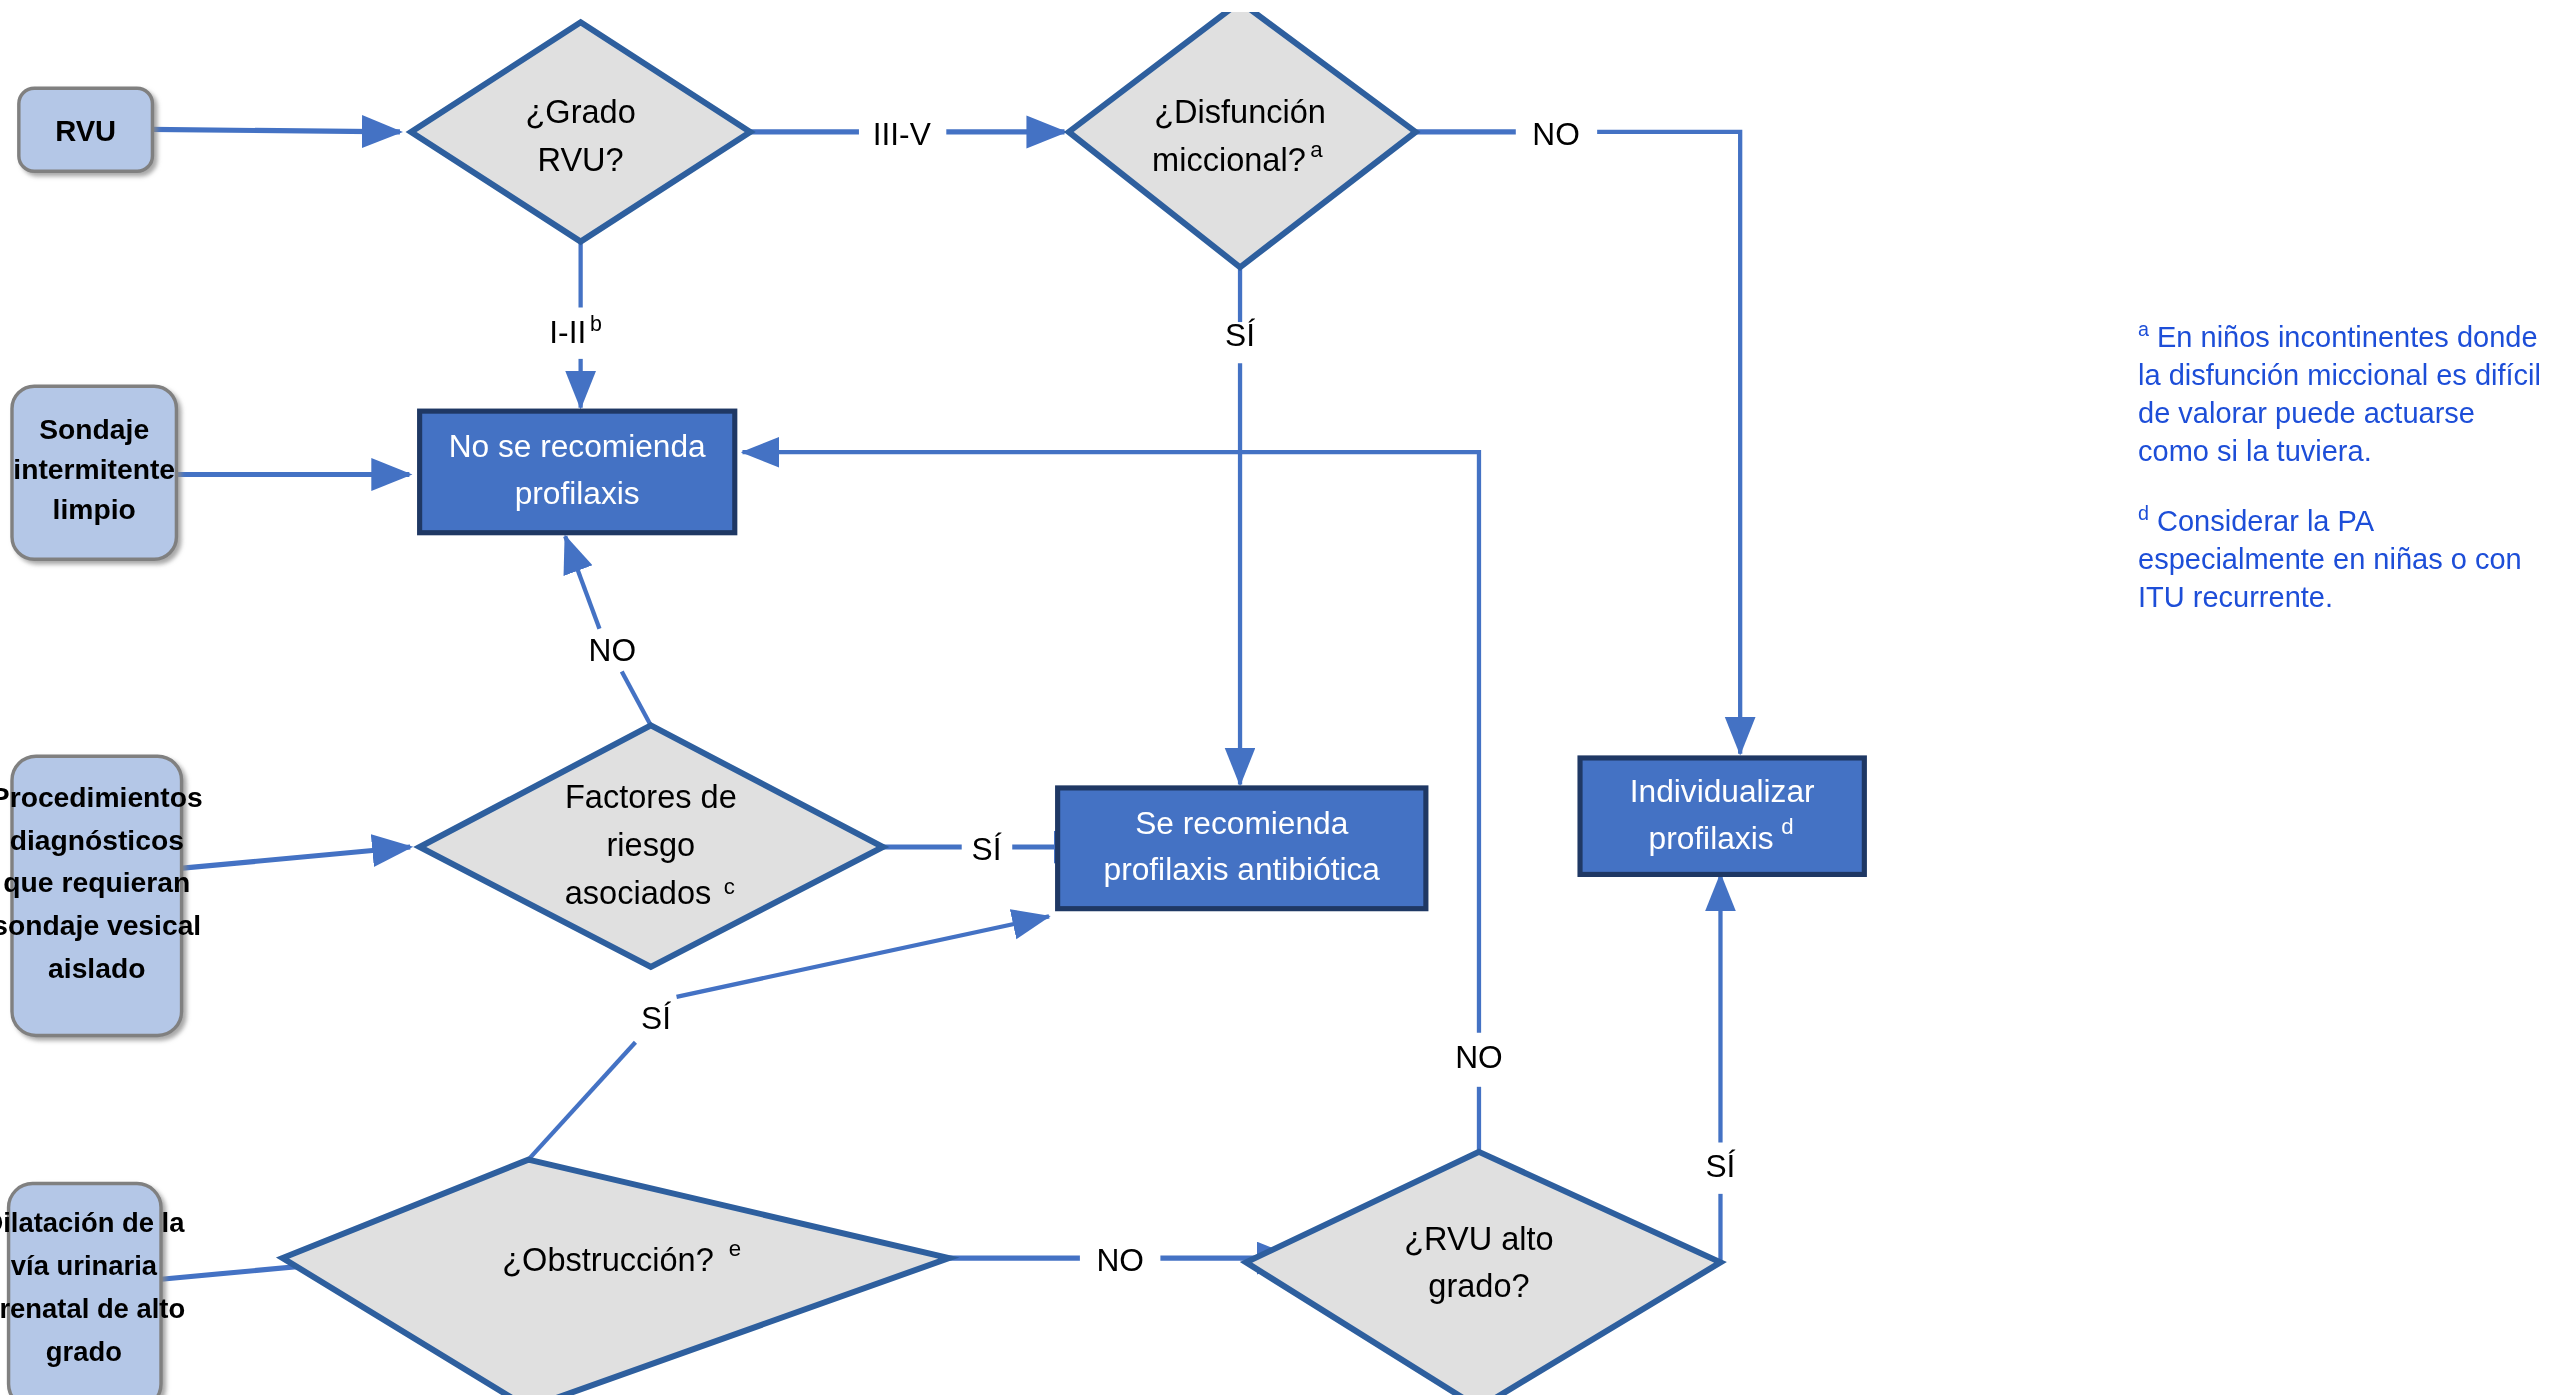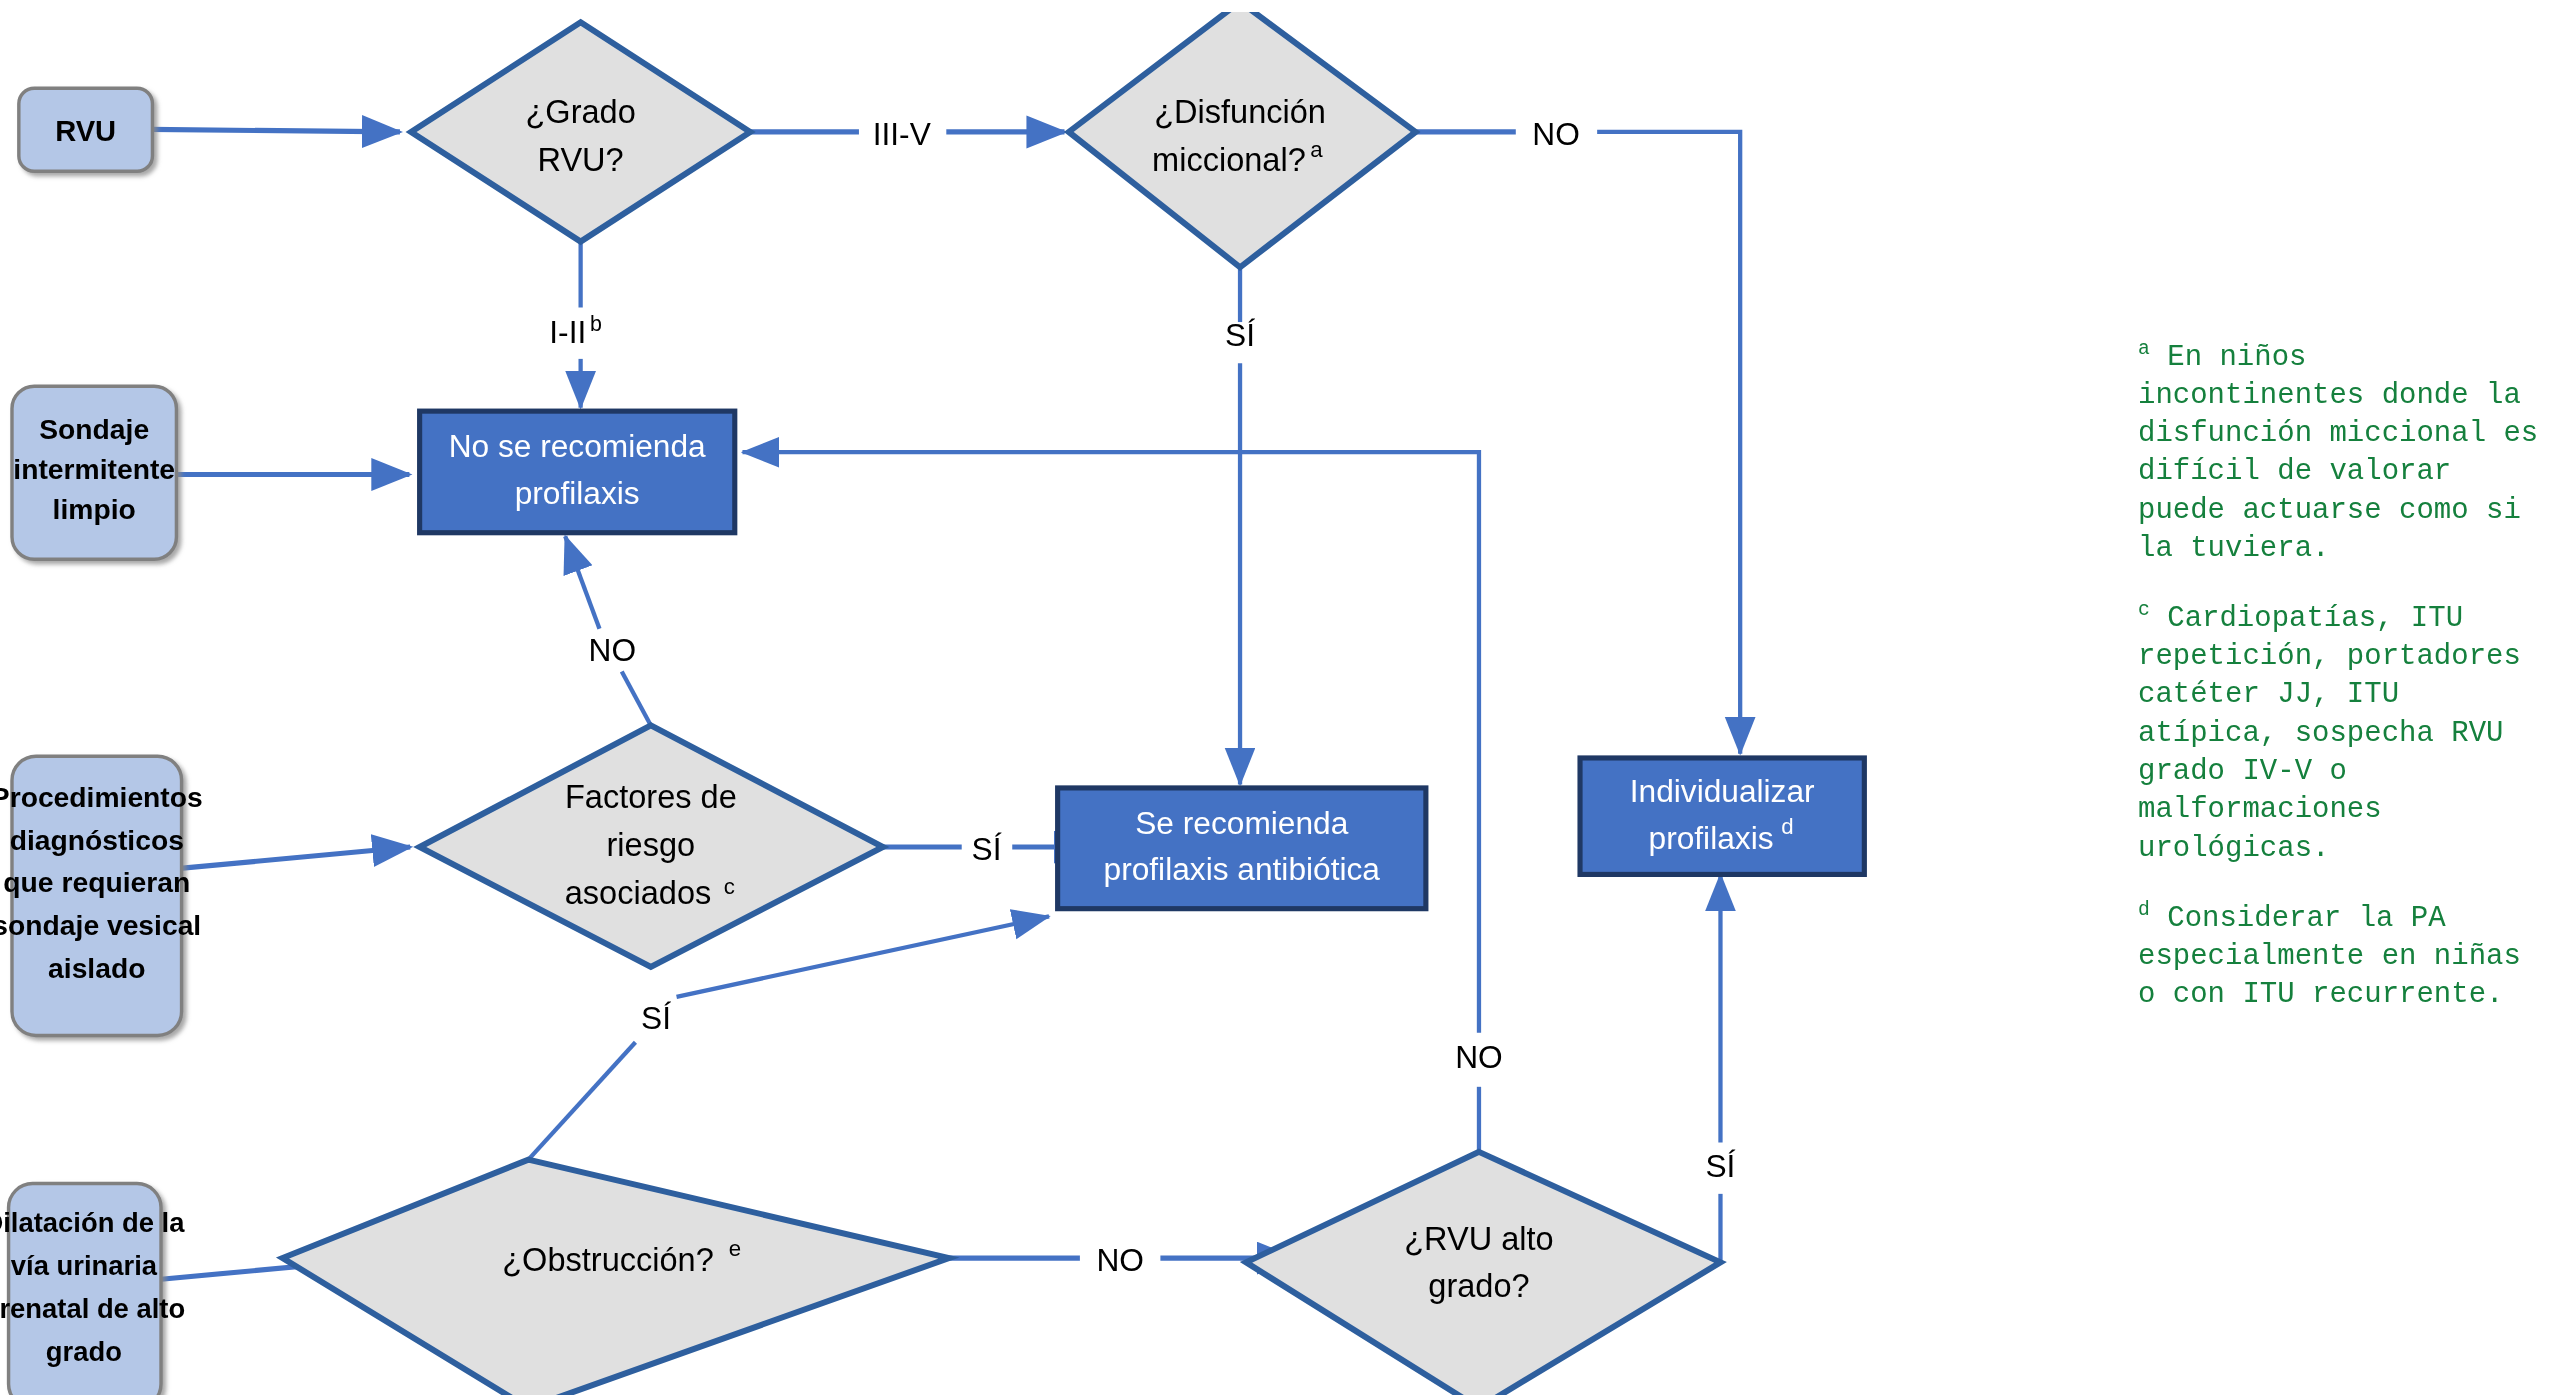--- a/index.html
+++ b/index.html
@@ -1,21 +1,21 @@
 <!DOCTYPE html>
 <html style="font-size:13.7px"><head>
 <meta charset="utf-8">
 <style>
   html,body{margin:0;padding:0;background:#ffffff;}
   body{width:2576px;height:1396px;font-family:"Liberation Sans",sans-serif;overflow:hidden;}
   #root{position:relative;width:2576px;height:1396px;background:#fff;margin-top:12px;}
   svg#flow{position:absolute;left:0;top:0;width:2576px;height:1396px;}
   .node-text{font-family:"Liberation Sans",sans-serif;}
-  .footnotes{position:absolute;left:2138px;top:324px;width:403px;
-             font-family:Liberation Mono, monospace;font-size:29px;color:#15803d;line-height:1.32;}
+  .footnotes{position:absolute;left:2138px;top:304px;width:403px;
+             font-family:Liberation Sans, sans-serif;font-size:29px;color:#1d4ed8;line-height:1.32;}
   .fn{margin:0 0 29px 0;}
   .fn sup{font-size:19.7px;vertical-align:super;}
 </style>
 </head>
 <body>
 
 <div id="root">
 
   <svg id="flow" viewBox="0 0 3008 1630">
     <defs>
@@ -169,18 +169,17 @@
 
     <text class="node-text" x="1308" y="1470" text-anchor="middle" font-size="37" fill="#000">NO</text>
 
     <text class="node-text" x="1727" y="1233" text-anchor="middle" font-size="37" fill="#000">NO</text>
 
     <text class="node-text" x="2009" y="1360" text-anchor="middle" font-size="37" fill="#000">SÍ</text>
   </svg>
 
   <div class="footnotes">
     <p class="fn"><sup>a</sup> <span>En niños incontinentes donde la disfunción miccional es difícil de valorar puede actuarse como si la tuviera.</span></p>
-    <p class="fn"><sup>c</sup> <span>Cardiopatías, ITU repetición, portadores catéter JJ, ITU atípica, sospecha RVU grado IV-V o malformaciones urológicas.</span></p>
     <p class="fn"><sup>d</sup> <span>Considerar la PA especialmente en niñas o con ITU recurrente.</span></p>
   </div>
 
 </div>
 
 
 </body></html>

